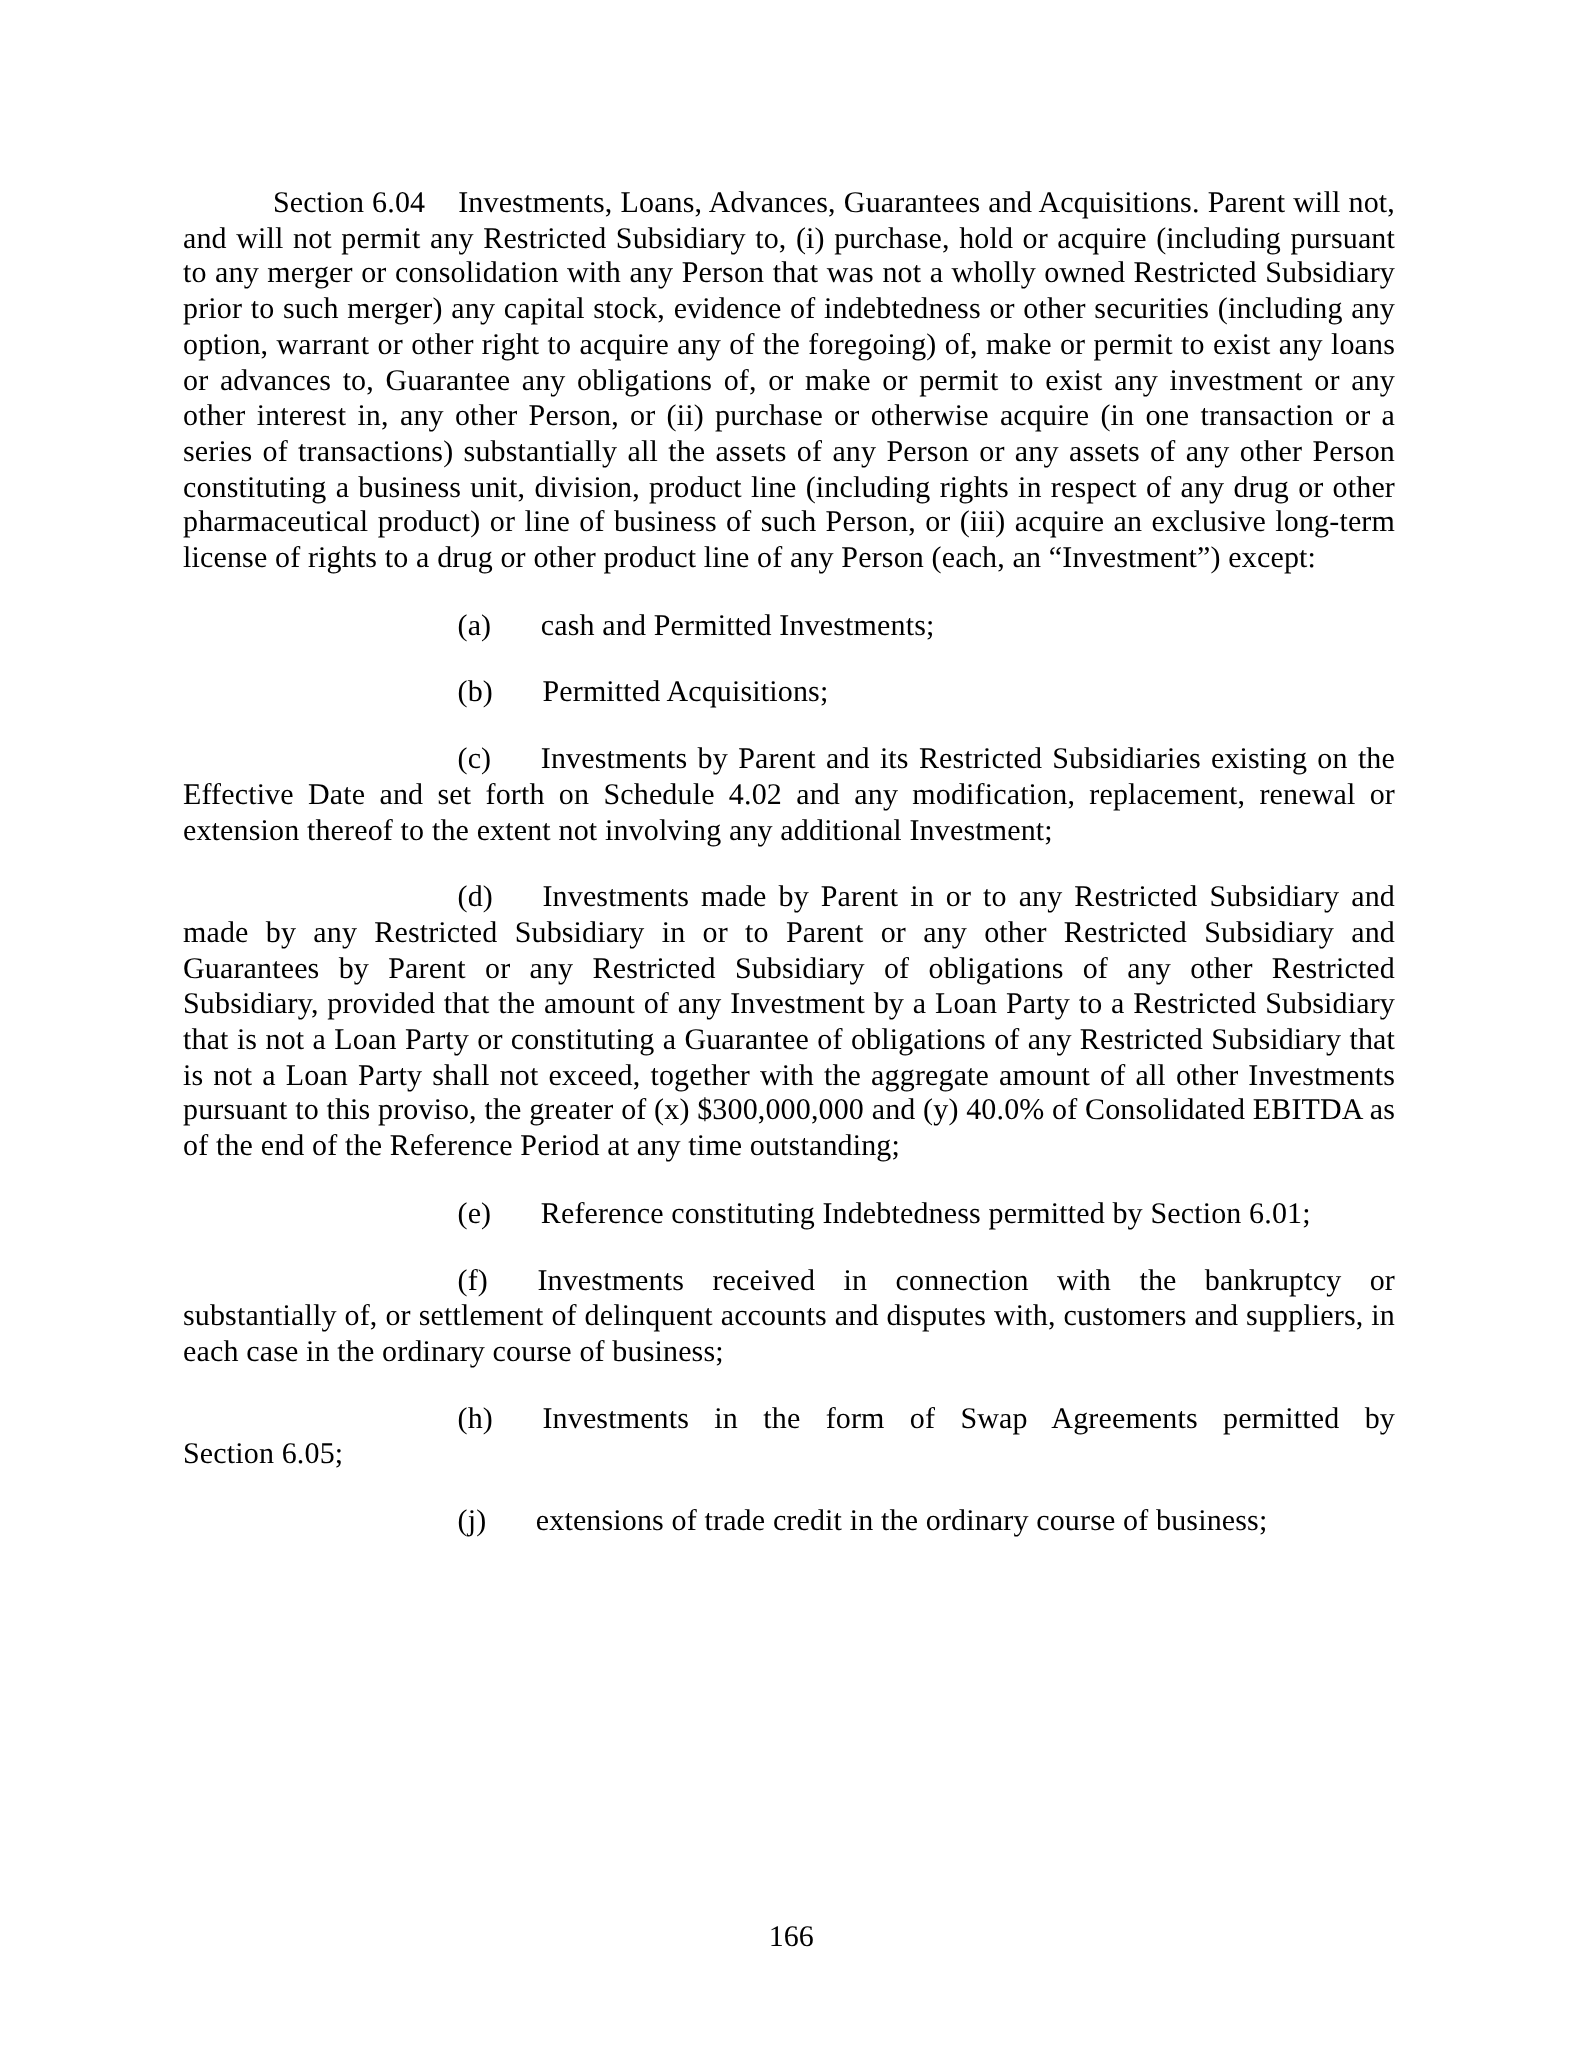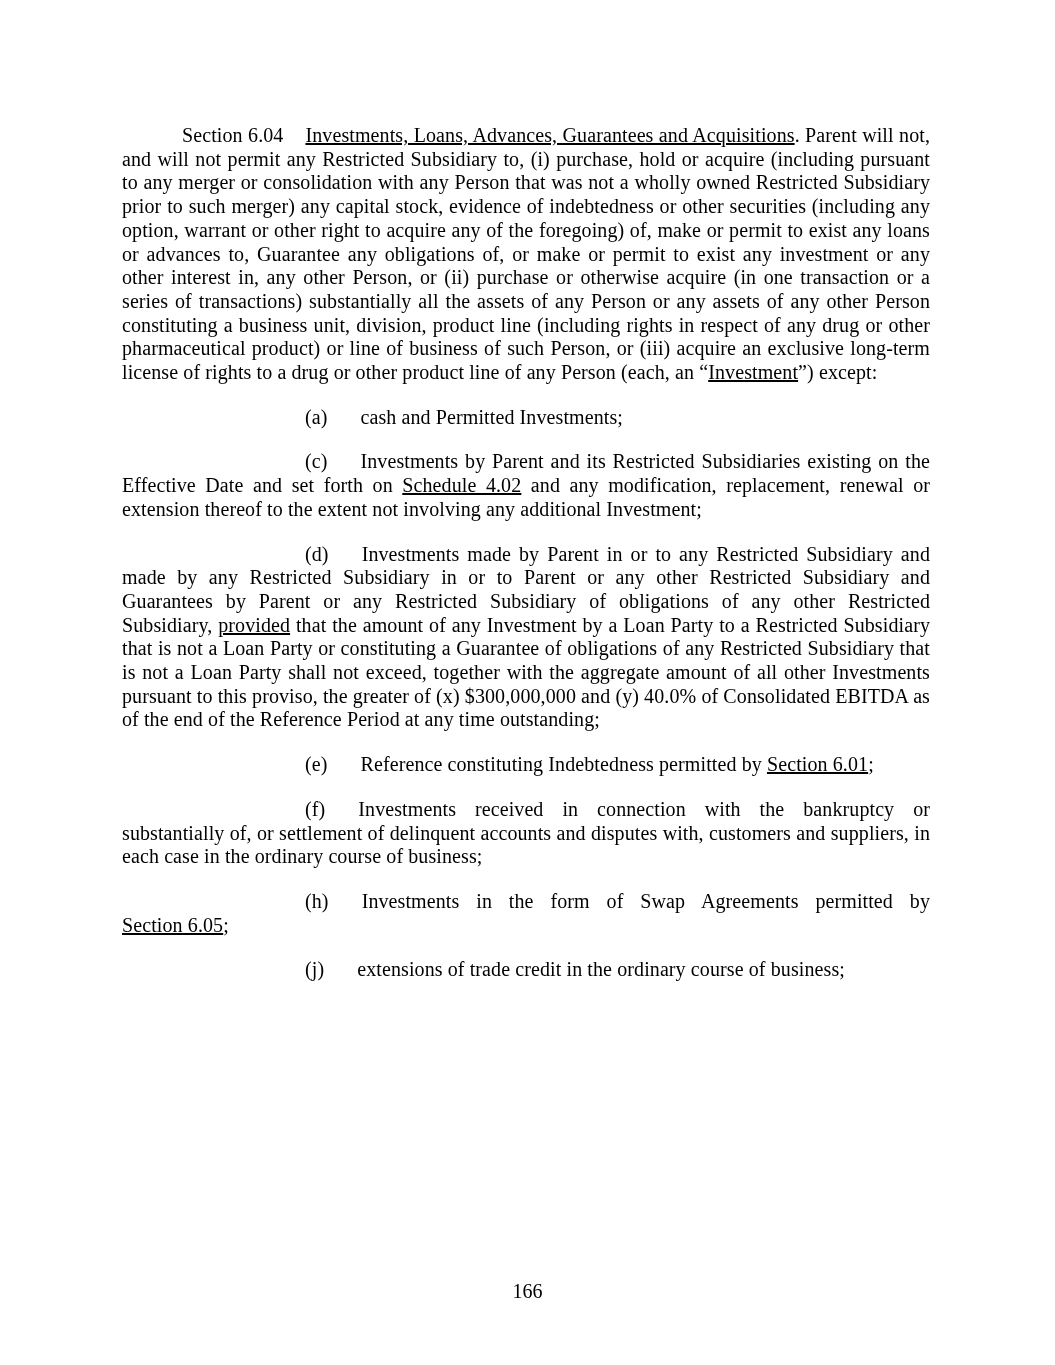--- a/index.html
+++ b/index.html
@@ -22,41 +22,42 @@
     margin: 0 0 21px 0;
     font-size: 20px;
     line-height: 23.7px;
     text-align: justify;
     letter-spacing: 0.1px;
   }
   .intro { text-indent: 60px; }
   .clause { text-indent: 183px; }
   .tab  { display: inline-block; width: 33px; }
   .tab2 { display: inline-block; width: 22px; }
-  .u  { text-decoration: underline; white-space: nowrap; }
-  .uh { text-decoration: underline; }
+  .u  { white-space: nowrap; }
+  .uh { }
   .page-number {
     position: absolute;
     top: 1280px;
     left: 0;
     width: 100%;
     text-align: center;
     font-size: 20px;
     line-height: 23.7px;
   }
 </style>
 </head>
 <body>
 
 <div class="content">
 
   <p class="para intro"><span>Section 6.04</span><span class="tab2"></span><span class="uh">Investments, Loans, Advances, Guarantees and Acquisitions</span><span>.  Parent will not, and will not permit any Restricted Subsidiary to, (i) purchase, hold or acquire (including pursuant to any merger or consolidation with any Person that was not a wholly owned Restricted Subsidiary prior to such merger) any capital stock, evidence of indebtedness or other securities (including any option, warrant or other right to acquire any of the foregoing) of, make or permit to exist any loans or advances to, Guarantee any obligations of, or make or permit to exist any investment or any other interest in, any other Person, or (ii) purchase or otherwise acquire (in one transaction or a series of transactions) substantially all the assets of any Person or any assets of any other Person constituting a business unit, division, product line (including rights in respect of any drug or other pharmaceutical product) or line of business of such Person, or (iii) acquire an exclusive long-term license of rights to a drug or other product line of any Person (each, an “</span><span class="u">Investment</span><span>”) except:</span></p>
 
   <p class="para clause"><span class="marker">(a)</span><span class="tab"></span><span>cash and Permitted Investments;</span><span class="u"></span><span></span></p>
 
+  <p class="para clause"><span class="marker">(b)</span><span class="tab"></span><span>Permitted Acquisitions;</span><span class="u"></span><span></span></p>
 
   <p class="para clause"><span class="marker">(c)</span><span class="tab"></span><span>Investments by Parent and its Restricted Subsidiaries existing on the Effective Date and set forth on </span><span class="u">Schedule 4.02</span><span> and any modification, replacement, renewal or extension thereof to the extent not involving any additional Investment;</span></p>
 
   <p class="para clause"><span class="marker">(d)</span><span class="tab"></span><span>Investments made by Parent in or to any Restricted Subsidiary and made by any Restricted Subsidiary in or to Parent or any other Restricted Subsidiary and Guarantees by Parent or any Restricted Subsidiary of obligations of any other Restricted Subsidiary, </span><span class="u">provided</span><span> that the amount of any Investment by a Loan Party to a Restricted Subsidiary that is not a Loan Party or constituting a Guarantee of obligations of any Restricted Subsidiary that is not a Loan Party shall not exceed, together with the aggregate amount of all other Investments pursuant to this proviso, the greater of (x) $300,000,000 and (y) 40.0% of Consolidated EBITDA as of the end of the Reference Period at any time outstanding;</span></p>
 
   <p class="para clause"><span class="marker">(e)</span><span class="tab"></span><span>Reference constituting Indebtedness permitted by </span><span class="u">Section 6.01</span><span>;</span></p>
 
   <p class="para clause"><span class="marker">(f)</span><span class="tab"></span><span>Investments received in connection with the bankruptcy or substantially of, or settlement of delinquent accounts and disputes with, customers and suppliers, in each case in the ordinary course of business;</span><span class="u"></span><span></span></p>
 
 

